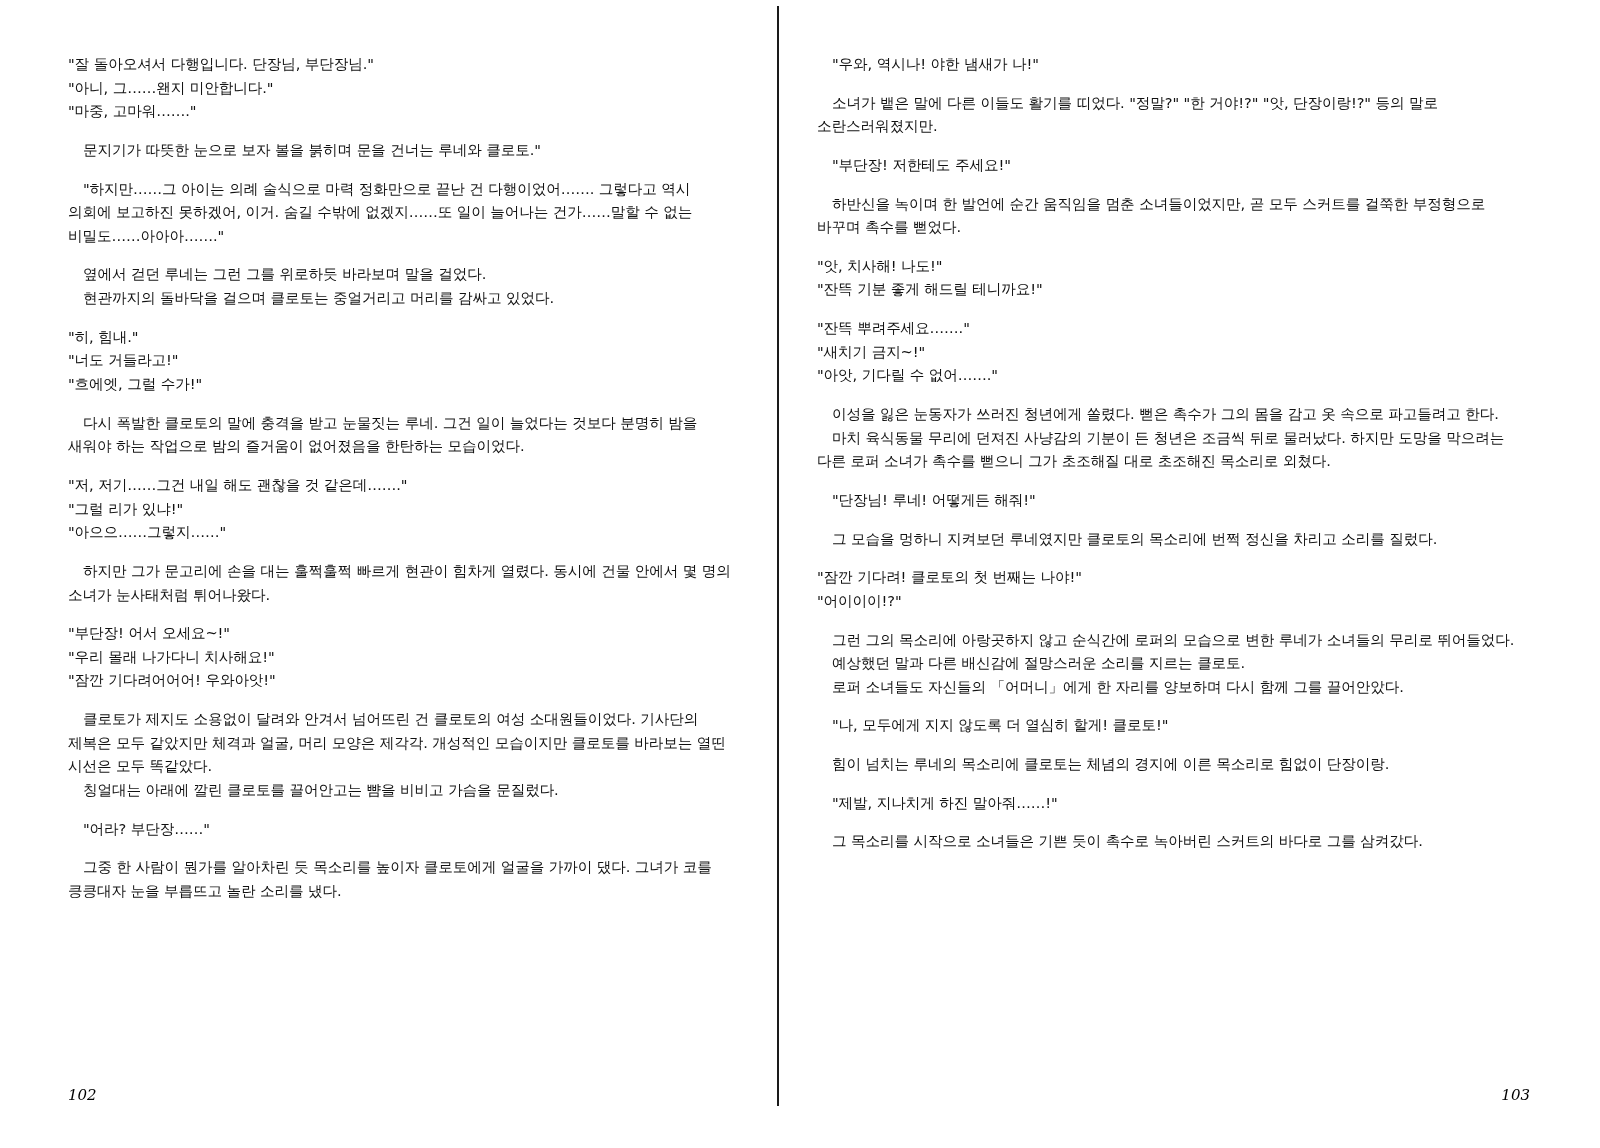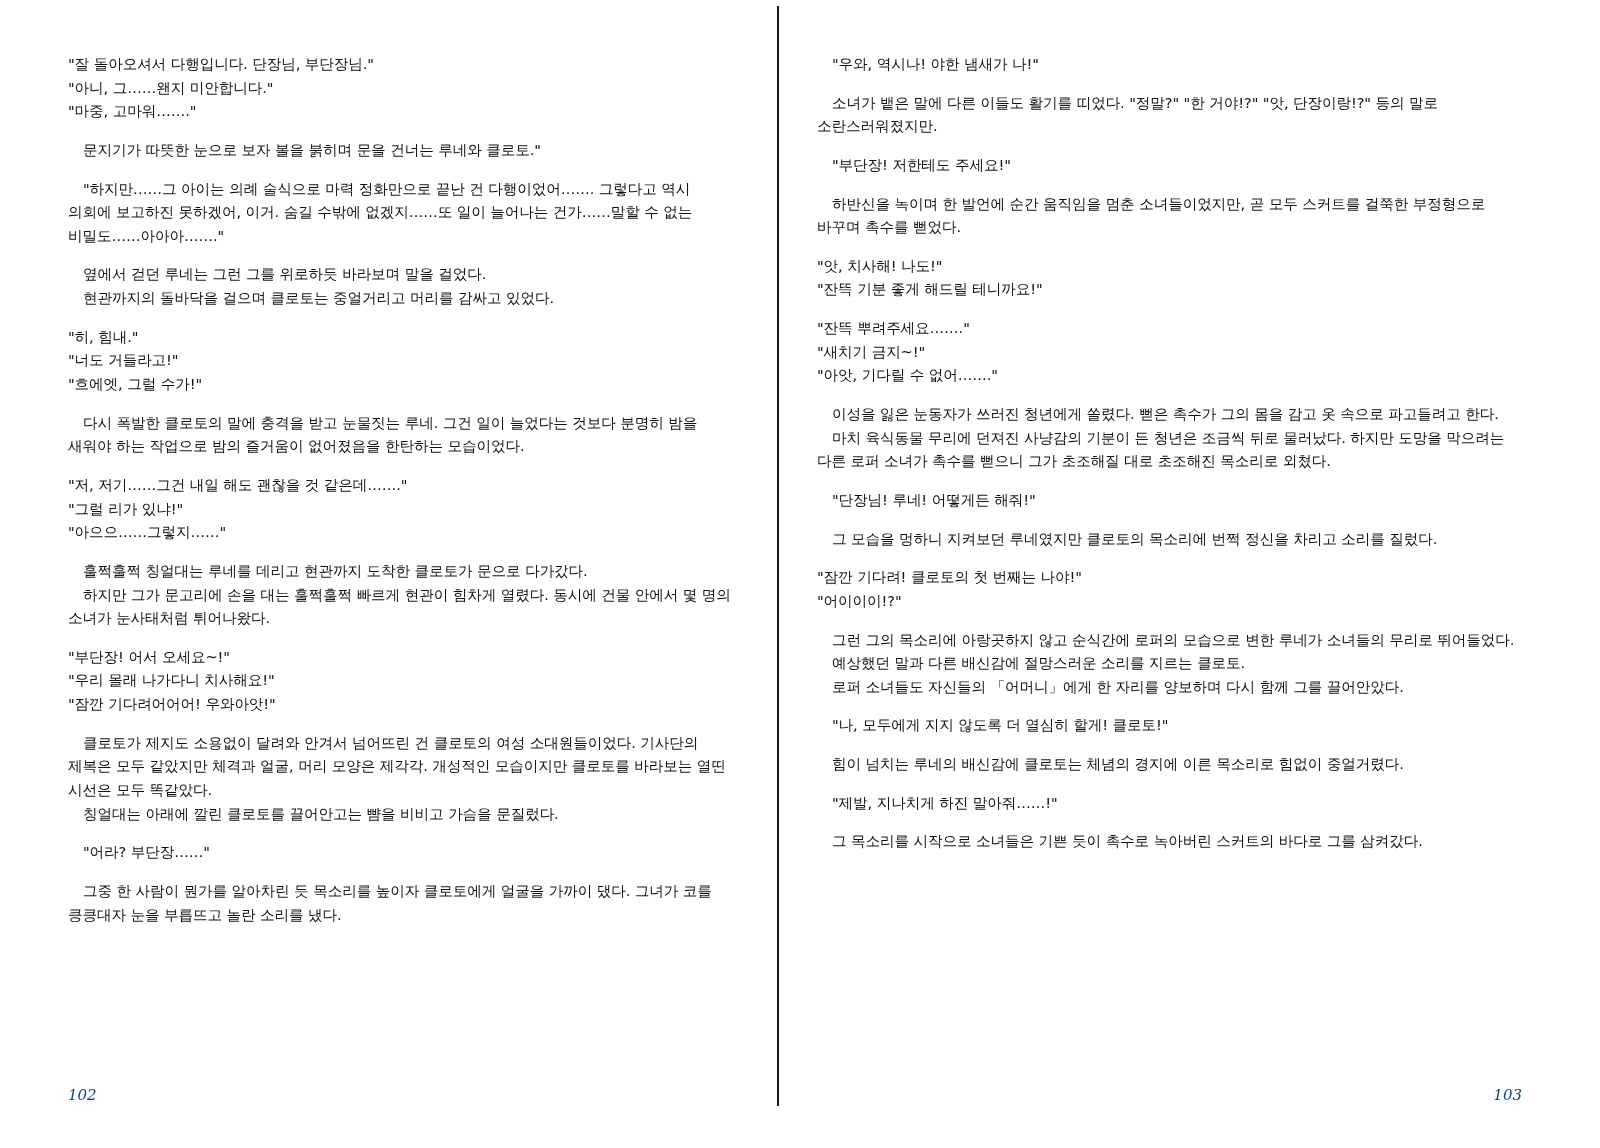--- a/index.html
+++ b/index.html
@@ -59,25 +59,25 @@
     text-indent: 0;
   }
   .para .ln.first-ind {
     text-indent: 15px;
   }
   .folio {
     position: absolute;
     bottom: 44px;
     font-style: italic;
     font-size: 15px;
-    color: #0c4a6e;
+    color: #000000;
     font-family: "DejaVu Serif", "Liberation Serif", serif;
   }
   .folio-left { left: 68px; }
-  .folio-right { right: 78px; }
+  .folio-right { right: 70px; }
 </style>
 </head>
 <body>
 
 <div class="spread">
 
   <div class="page page-left">
     <div>
       <p class="para">
         <span class="ln">"잘 돌아오셔서 다행입니다. 단장님, 부단장님."</span>
@@ -95,21 +95,20 @@
         <span class="ln">"너도 거들라고!"</span>
         <span class="ln">"흐에엣, 그럴 수가!"</span>
       </p>
       <p class="para indent">다시 폭발한 클로토의 말에 충격을 받고 눈물짓는 루네. 그건 일이 늘었다는 것보다 분명히 밤을 새워야 하는 작업으로 밤의 즐거움이 없어졌음을 한탄하는 모습이었다.</p>
       <p class="para">
         <span class="ln">"저, 저기……그건 내일 해도 괜찮을 것 같은데……."</span>
         <span class="ln">"그럴 리가 있냐!"</span>
         <span class="ln">"아으으……그렇지……"</span>
       </p>
       <p class="para">
-        <span class="ln first-ind">훌쩍훌쩍 칭얼대는 루네를 데리고 현관까지 도착한 클로토가 문으로 다가갔다.</span>
         <span class="ln first-ind">하지만 그가 문고리에 손을 대는 훌쩍훌쩍 빠르게 현관이 힘차게 열렸다. 동시에 건물 안에서 몇 명의 소녀가 눈사태처럼 튀어나왔다.</span>
       </p>
       <p class="para">
         <span class="ln">"부단장! 어서 오세요~!"</span>
         <span class="ln">"우리 몰래 나가다니 치사해요!"</span>
         <span class="ln">"잠깐 기다려어어어! 우와아앗!"</span>
       </p>
       <p class="para">
         <span class="ln first-ind">클로토가 제지도 소용없이 달려와 안겨서 넘어뜨린 건 클로토의 여성 소대원들이었다. 기사단의 제복은 모두 같았지만 체격과 얼굴, 머리 모양은 제각각. 개성적인 모습이지만 클로토를 바라보는 열띤 시선은 모두 똑같았다.</span>
         <span class="ln first-ind">칭얼대는 아래에 깔린 클로토를 끌어안고는 뺨을 비비고 가슴을 문질렀다.</span>
@@ -146,20 +145,20 @@
       <p class="para">
         <span class="ln">"잠깐 기다려! 클로토의 첫 번째는 나야!"</span>
         <span class="ln">"어이이이!?"</span>
       </p>
       <p class="para">
         <span class="ln first-ind">그런 그의 목소리에 아랑곳하지 않고 순식간에 로퍼의 모습으로 변한 루네가 소녀들의 무리로 뛰어들었다.</span>
         <span class="ln first-ind">예상했던 말과 다른 배신감에 절망스러운 소리를 지르는 클로토.</span>
         <span class="ln first-ind">로퍼 소녀들도 자신들의 「어머니」에게 한 자리를 양보하며 다시 함께 그를 끌어안았다.</span>
       </p>
       <p class="para indent">"나, 모두에게 지지 않도록 더 열심히 할게! 클로토!"</p>
-      <p class="para indent">힘이 넘치는 루네의 배신감에 클로토는 체념의 경지에 이른 목소리로 힘없이 중얼거렸다.</p>
+      <p class="para indent">힘이 넘치는 루네의 목소리에 클로토는 체념의 경지에 이른 목소리로 힘없이 단장이랑.</p>
       <p class="para indent">"제발, 지나치게 하진 말아줘……!"</p>
       <p class="para indent">그 목소리를 시작으로 소녀들은 기쁜 듯이 촉수로 녹아버린 스커트의 바다로 그를 삼켜갔다.</p>
     </div>
     <div class="folio folio-right">103</div>
   </div>
 
 </div>
 
 </body></html>

